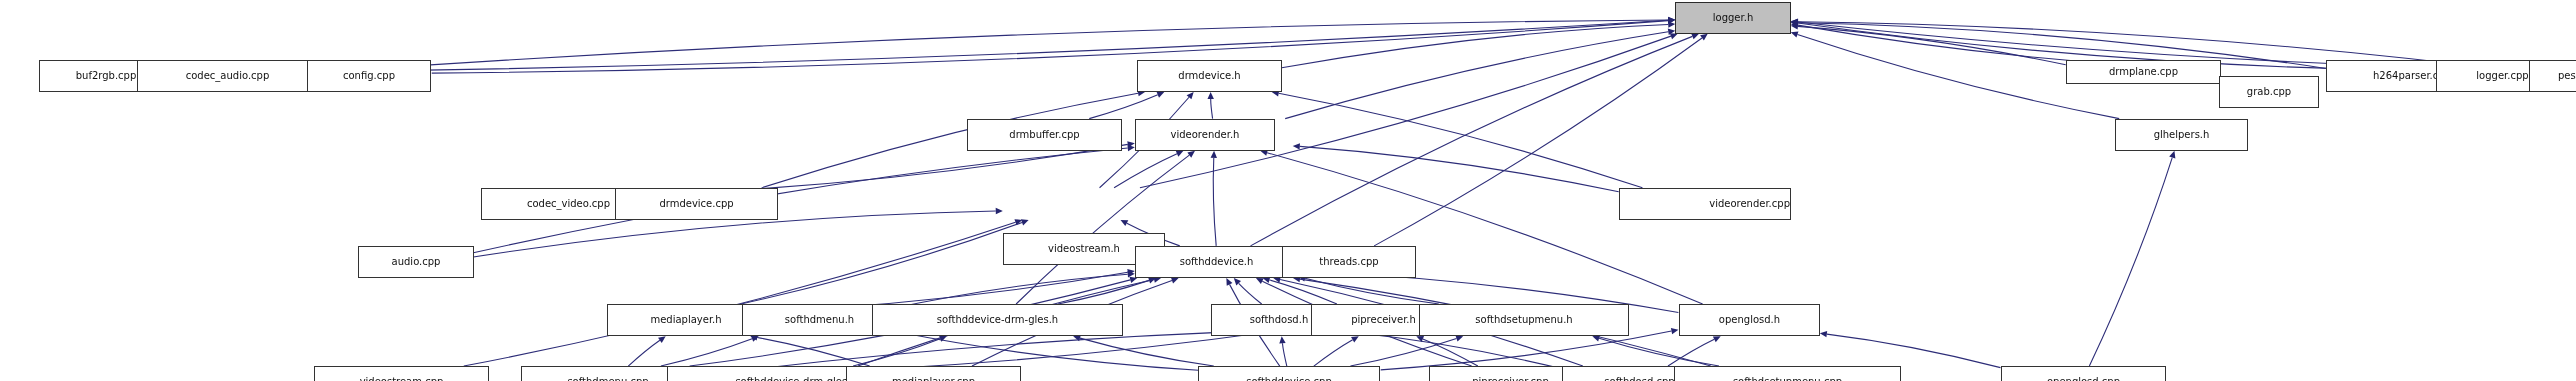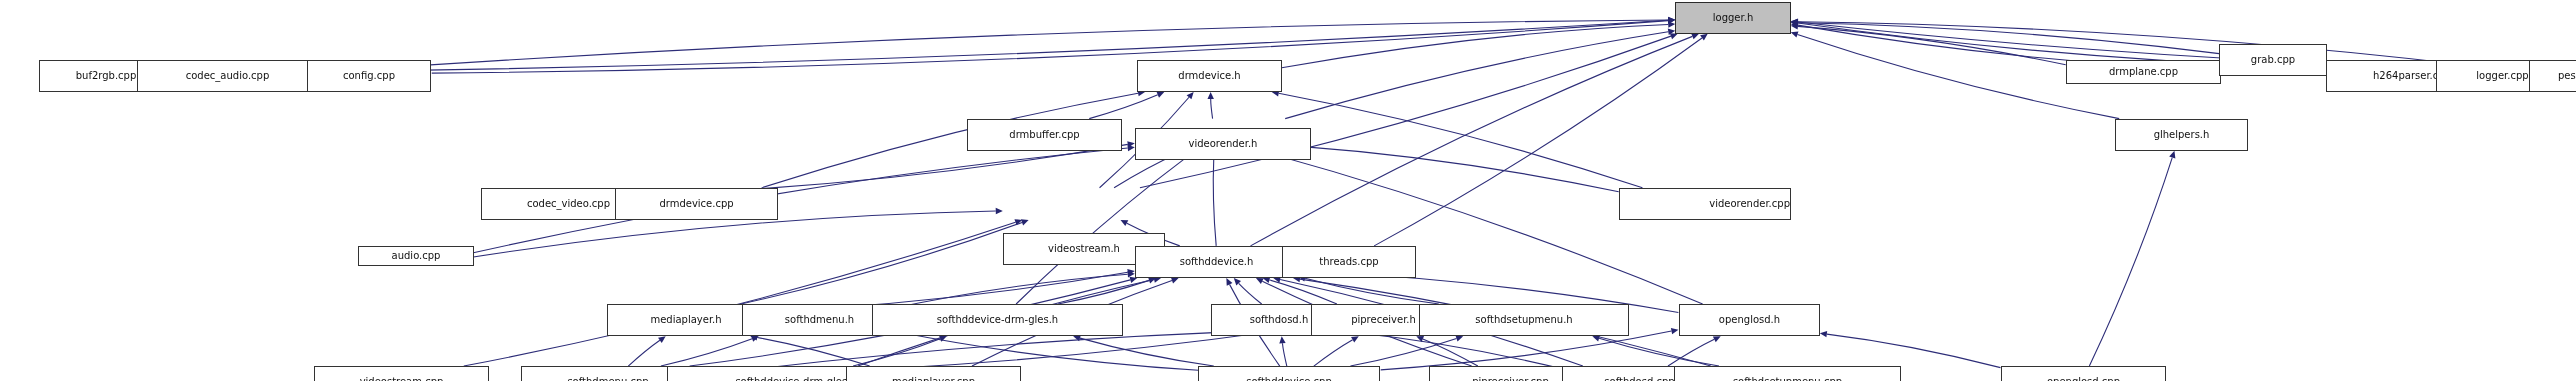--- a/index.html
+++ b/index.html
@@ -158,54 +158,54 @@
       </div>
       <div class="node-box" style="left: 1137px; top: 60px; width: 145px; height: 32px;">
         <span>drmdevice.h</span>
       </div>
       <div class="node-box root" style="left: 1675px; top: 1.6px; width: 116px; height: 32px;">
         <span>logger.h</span>
       </div>
       <div class="node-box" style="left: 2066px; top: 60px; width: 155px; height: 24px; justify-content: center;">
         <span>drmplane.cpp</span>
       </div>
-      <div class="node-box" style="left: 2219px; top: 44px; width: 108px; height: 32px;">
+      <div class="node-box" style="left: 2219px; top: 76px; width: 100px; height: 32px;">
         <span>grab.cpp</span>
       </div>
       <div class="node-box" style="left: 2326px; top: 60px; width: 172px; height: 32px;">
         <span>h264parser.cpp</span>
       </div>
       <div class="node-box" style="left: 2436px; top: 60px; width: 133px; height: 32px;">
         <span>logger.cpp</span>
       </div>
       <div class="node-box" style="left: 2529px; top: 60px; width: 97px; height: 32px;">
         <span>pes.cpp</span>
       </div>
       <div class="node-box" style="left: 967px; top: 119px; width: 155px; height: 32px;">
         <span>drmbuffer.cpp</span>
       </div>
-      <div class="node-box" style="left: 1135px; top: 128px; width: 176px; height: 32px; text-align: right;">
+      <div class="node-box" style="left: 1135px; top: 119px; width: 140px; height: 32px; text-align: right;">
         <span>videorender.h</span>
       </div>
       <div class="node-box" style="left: 2115px; top: 119px; width: 133px; height: 32px;">
         <span>glhelpers.h</span>
       </div>
       <div class="node-box" style="left: 481px; top: 188px; width: 175px; height: 32px;">
         <span>codec_video.cpp</span>
       </div>
       <div class="node-box" style="left: 615px; top: 188px; width: 163px; height: 32px;">
         <span>drmdevice.cpp</span>
       </div>
       <div class="node-box" style="left: 1003px; top: 188px; width: 162px; height: 32px; margin-top: 45px;">
         <span>videostream.h</span>
       </div>
       <div class="node-box" style="left: 1619px; top: 188px; width: 172px; height: 32px; justify-content: flex-end;">
         <span>videorender.cpp</span>
       </div>
-      <div class="node-box" style="left: 358px; top: 246px; width: 116px; height: 20px;">
+      <div class="node-box" style="left: 358px; top: 246px; width: 116px; height: 32px;">
         <span>audio.cpp</span>
       </div>
       <div class="node-box" style="left: 1135px; top: 246px; width: 163px; height: 32px;">
         <span>softhddevice.h</span>
       </div>
       <div class="node-box" style="left: 1282px; top: 246px; width: 134px; height: 32px;">
         <span>threads.cpp</span>
       </div>
       <div class="node-box" style="left: 607px; top: 304px; width: 158px; height: 32px;">
         <span>mediaplayer.h</span>

